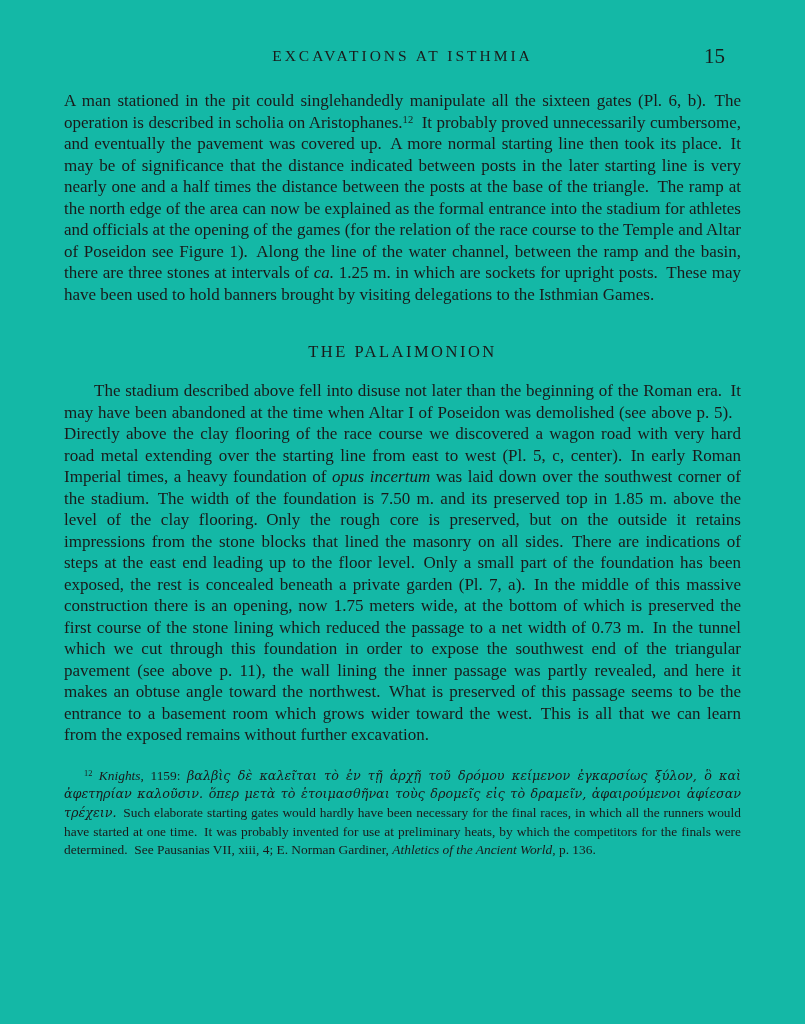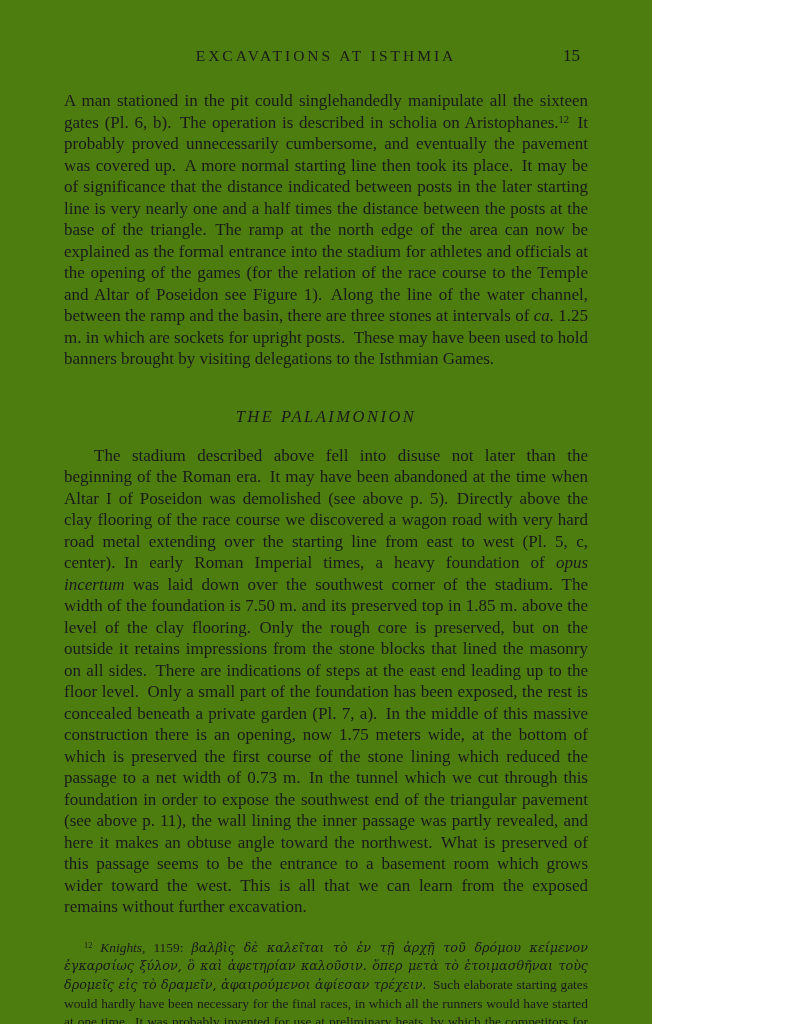--- a/index.html
+++ b/index.html
@@ -2,65 +2,64 @@
 <html><head>
 <meta charset="utf-8">
 <style>
   html, body {
     margin: 0;
     padding: 0;
     background: #ffffff;
   }
   .page {
     position: relative;
-    width: 652px;
+    width: 805px;
     height: 1024px;
     box-sizing: border-box;
-    background: #4d7c0f;
+    background: #14b8a6;
     color: #1a1a1a;
     font-family: "Liberation Serif", serif;
     padding: 46px 64px 0 64px;
     overflow: hidden;
   }
   .page-header {
     position: relative;
     height: 20px;
     margin-bottom: 24px;
   }
   .running-title {
     text-align: center;
     font-size: 15.5px;
     letter-spacing: 3px;
     line-height: 20px;
     white-space: nowrap;
   }
   .page-number {
     position: absolute;
-    right: 8px;
+    right: 16px;
     top: 0;
-    font-size: 17px;
+    font-size: 21px;
     line-height: 20px;
   }
   .body-para {
     margin: 0;
     font-size: 17px;
     line-height: 21.5px;
     text-align: justify;
   }
   .indented {
     text-indent: 30px;
   }
   .section-heading {
     font-weight: normal;
     text-align: center;
     font-size: 16.5px;
     letter-spacing: 2.5px;
     margin: 37px 0 18px 0;
     line-height: 20px;
-    font-style: italic;
   }
   .footnote {
     display: block;
     margin-top: 21px;
     font-size: 13.4px;
     line-height: 18.7px;
     text-align: justify;
     text-indent: 20px;
   }
   sup {

